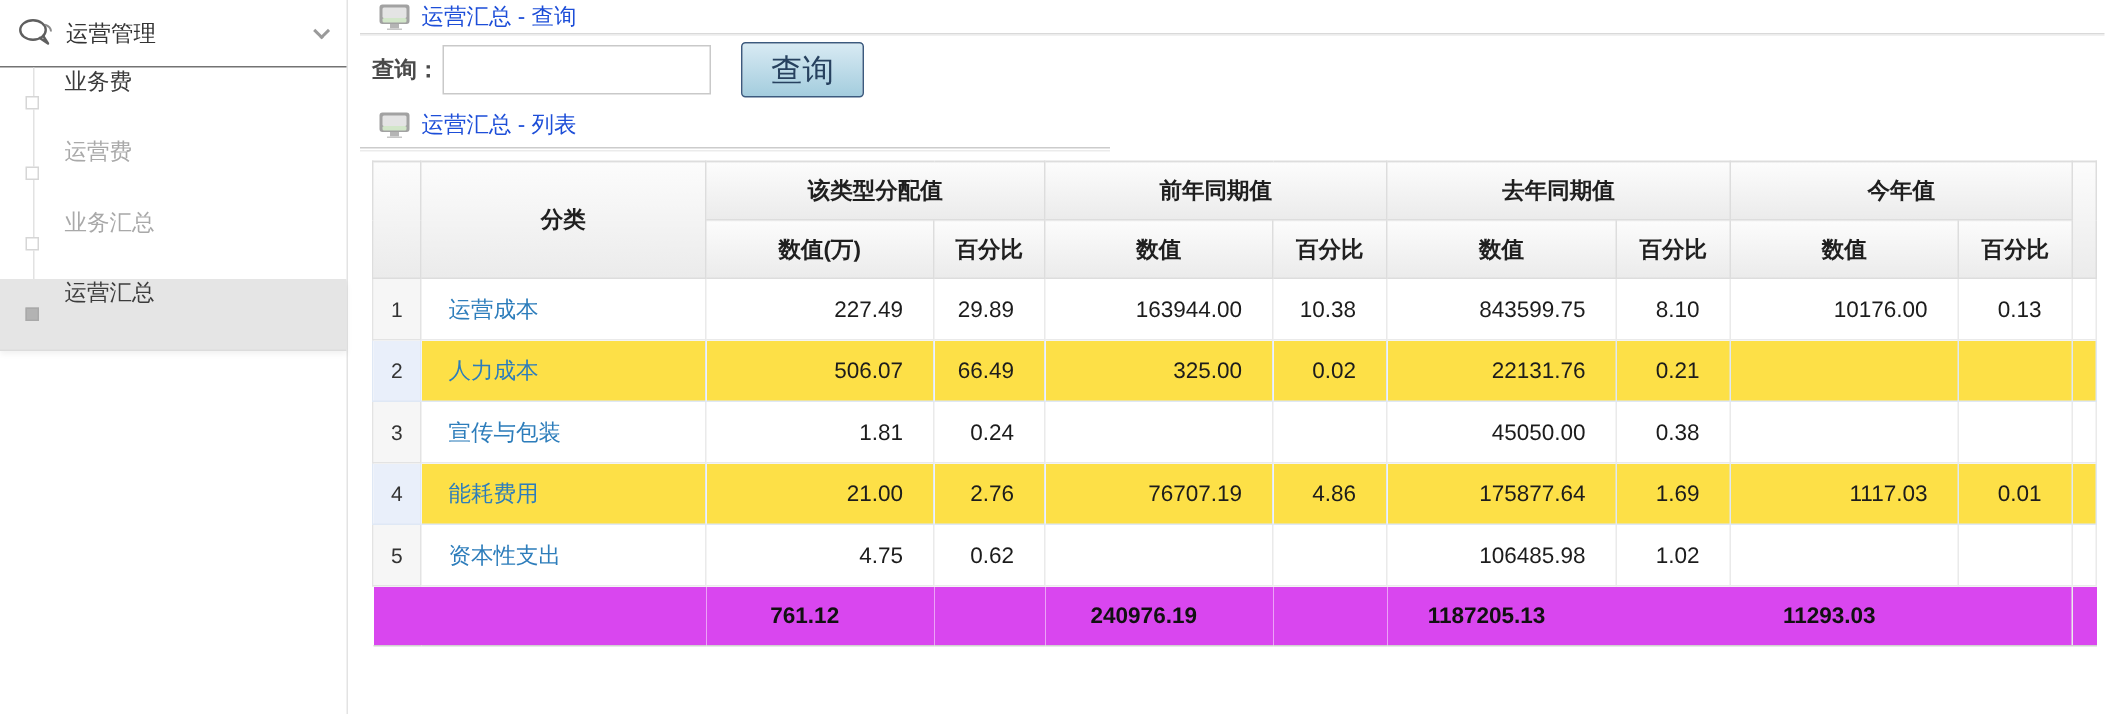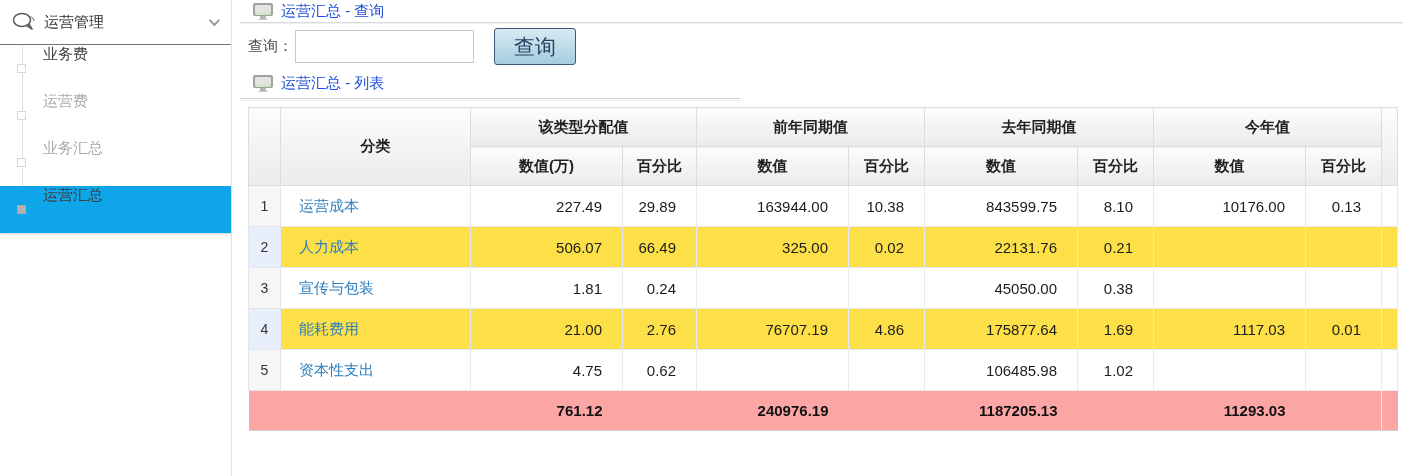--- a/index.html
+++ b/index.html
@@ -47,21 +47,21 @@
     font-size: 15px; color:#3c3c3c;
     cursor: pointer;
   }
   .tree-item .bullet {
     position:absolute; left:17px; top:50%; margin-top:-5px;
     width:9px; height:9px;
     background:#fff; border:1px solid #d6d6d6;
   }
   .tree-item.muted { color:#a9a9a9; }
   .tree-item.selected {
-    background:#0ea5e9;
+    background:#e5e5e5;
     box-shadow: 0 1px 0 #dcdcdc, 0 3px 4px rgba(0,0,0,0.06);
   }
   .tree-item.selected .bullet { background:#b3b3b3; border-color:#a9a9a9; }
 
   
   .content { position:absolute; left:240px; top:0; width:1163px; height:476px; background:#fff; }
 
   .panel-head1 {
     height: 23px;
     display:flex; align-items:center;
@@ -71,21 +71,21 @@
   }
   .monitor-icon { position:relative; width:20px; height:17px; margin-right:8px; flex:0 0 auto; }
   .m-screen { position:absolute; top:0; left:0; width:20px; height:13px; background:#a2a2a2; border-radius:2px; }
   .m-inner  { position:absolute; top:2px; left:2px; width:16px; height:7px; background:#e4e4e4; border-radius:1px; }
   .m-glow   { position:absolute; top:9px; left:2px; width:16px; height:3px; background:#d2e6c9; border-radius:1px; }
   .m-stand  { position:absolute; bottom:1px; left:7px; width:6px; height:3px; background:#b5b5b5; }
   .m-base   { position:absolute; bottom:0; left:5px; width:10px; height:1px; background:#c6c6c6; }
   .panel-title { font-size:15px; color:#1d4ed8; white-space:nowrap; }
 
   .search-row { height:47px; display:flex; align-items:center; padding-left:8px; }
-  .search-label { font-size:15px; color:#4a4a4a; }
+  .search-label { font-size:15px; color:#4a4a4a;font-weight:bold; }
   .search-input {
     width:179px; height:33px;
     border:1px solid #c9c9c9; background:#fff;
     margin-left:2px; padding:0 7px;
     font-size:15px; font-family:inherit; outline:none;
   }
   .search-btn {
     margin-left:20px;
     width:82px; height:37px;
     border:1px solid #3c5a7e; border-radius:3px;
@@ -128,23 +128,24 @@
   }
   td.cat { text-align:left; padding:0 0 0 18px; }
   tr.stripe td { background:#fde047; border-color:#dfe8f5; }
   tr.stripe td.num { background:#e9effa; }
   a.cat-link { color:#2d7dbb; text-decoration:none; cursor:pointer; }
   td.filler { padding:0; }
   tfoot td {
     border:none;
     border-top:1px solid #e4e4e4;
     border-bottom:1px solid #d0d0d0;
-    background:#fca5a5;
+    background:#d946ef;
     font-weight:bold; color:#111;
     height:40px;
+    text-align:center;
   }
   tfoot td.filler { border-left:1px solid #eaeaea; }
 </style>
 </head>
 <body>
 
 <div class="sidebar">
   <div class="side-head">
     <span class="chat-icon">
       <svg width="24" height="20" viewBox="0 0 24 20">

